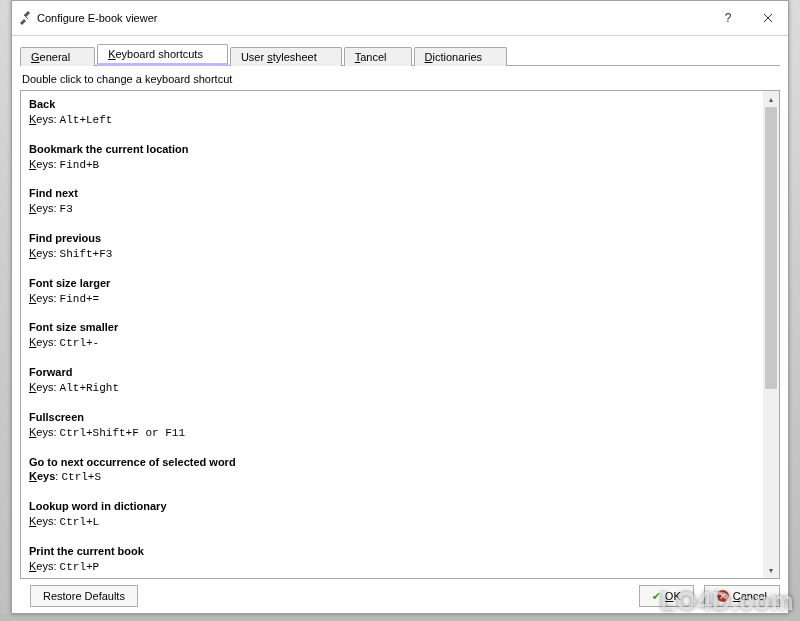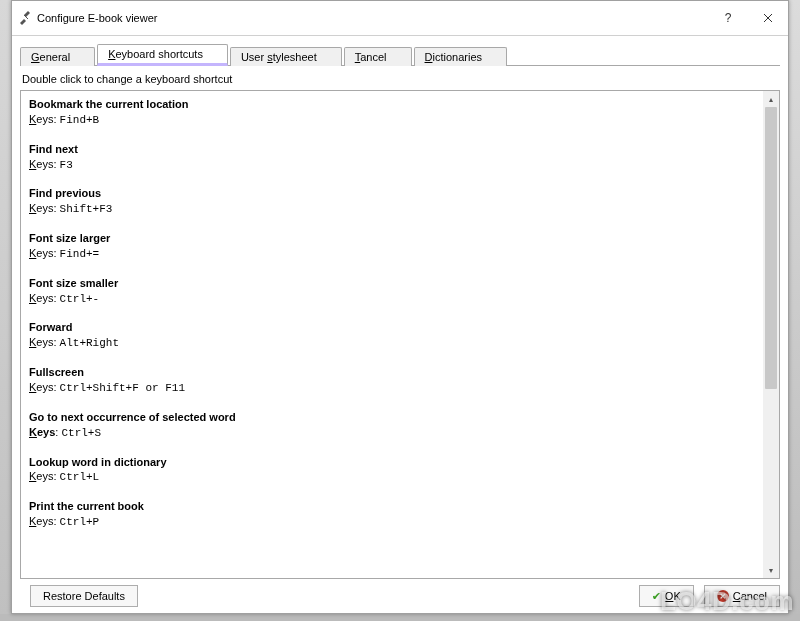--- a/index.html
+++ b/index.html
@@ -221,20 +221,24 @@
       <div class="tab">
         <span></span><span class="ul">D</span><span>ictionaries</span>
       </div>
     </div>
 
     <div class="hint">Double click to change a keyboard shortcut</div>
 
     <div class="list-outer">
       <div class="list-inner" id="list-inner">
           <div class="shortcut-item">
+            <div class="shortcut-title">Back</div>
+            <div class="shortcut-keys"><span class="klabel" style="text-decoration: none;"><span style="text-decoration: underline;">K</span>eys</span>: <span class="kval">Alt+Left</span></div>
+          </div>
+          <div class="shortcut-item">
             <div class="shortcut-title">Bookmark the current location</div>
             <div class="shortcut-keys"><span class="klabel" style="text-decoration: none;"><span style="text-decoration: underline;">K</span>eys</span>: <span class="kval">Find+B</span></div>
           </div>
           <div class="shortcut-item">
             <div class="shortcut-title">Find next</div>
             <div class="shortcut-keys"><span class="klabel" style="text-decoration: none;"><span style="text-decoration: underline;">K</span>eys</span>: <span class="kval">F3</span></div>
           </div>
           <div class="shortcut-item">
             <div class="shortcut-title">Find previous</div>
             <div class="shortcut-keys"><span class="klabel" style="text-decoration: none;"><span style="text-decoration: underline;">K</span>eys</span>: <span class="kval">Shift+F3</span></div>

